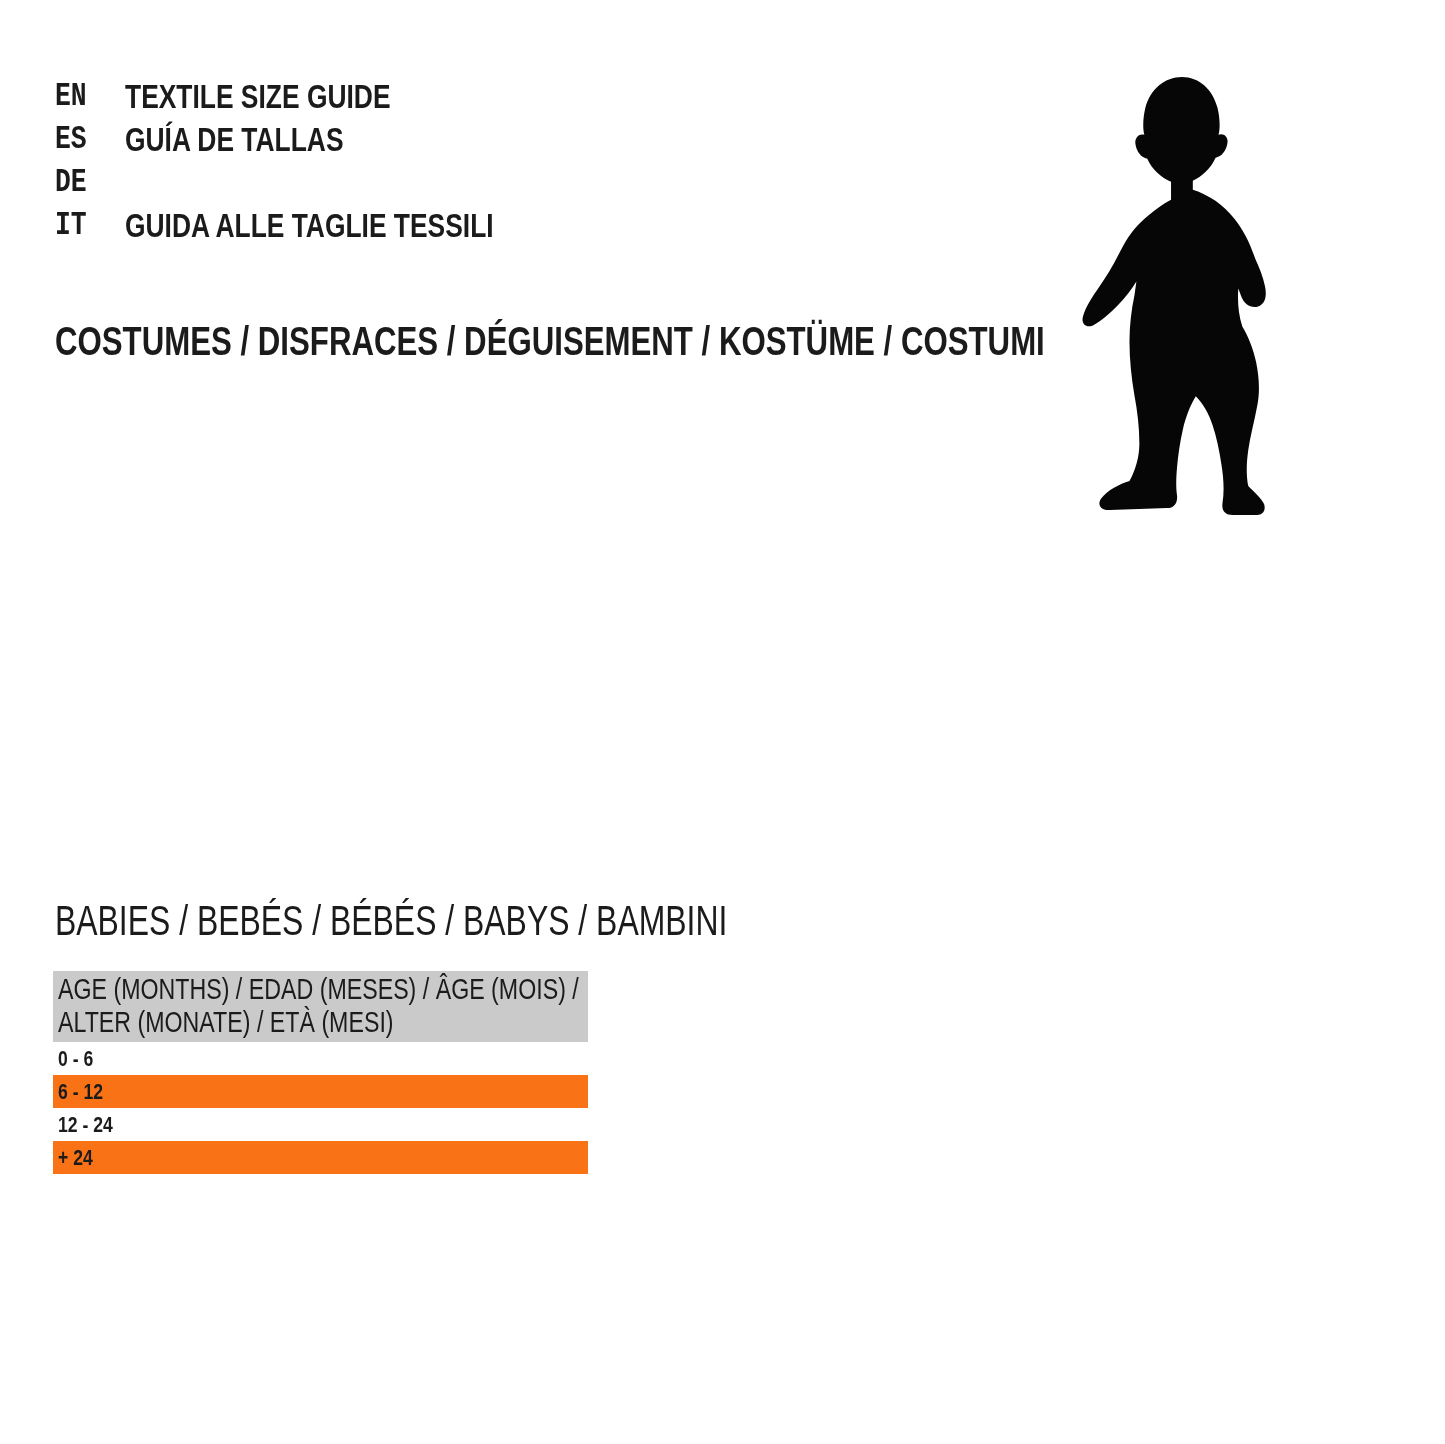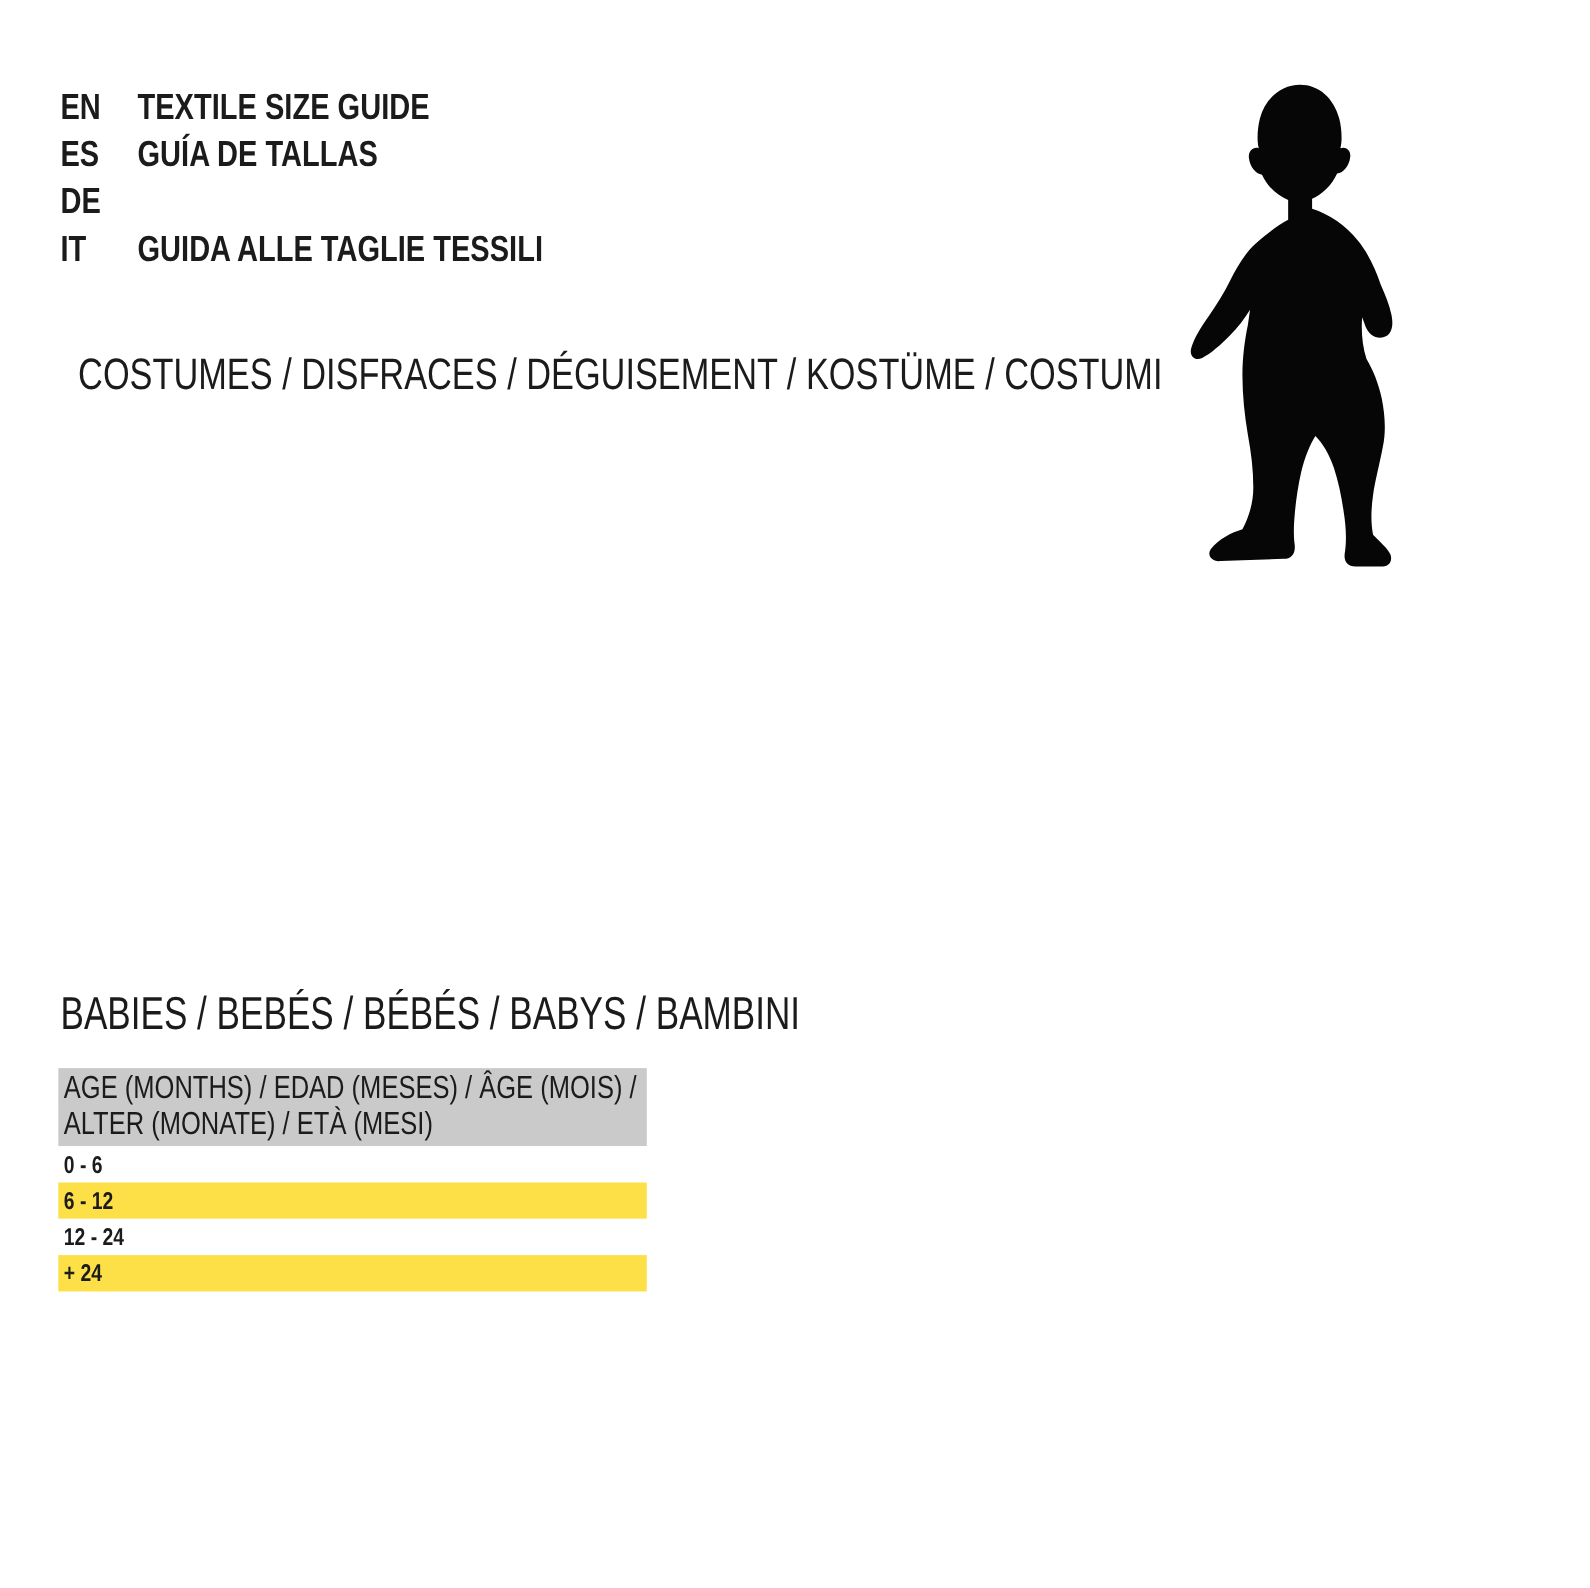--- a/index.html
+++ b/index.html
@@ -34,31 +34,31 @@
     display: flex;
     height: 43px;
     align-items: center;
     font-size: 33px;
     font-weight: 700;
     letter-spacing: 0px;
   }
   .lang-code {
     flex: 0 0 70px;
     width: 70px;
+    font-family: Liberation Mono, monospace;
   }
   .lang-title { flex: 1 1 auto; }
 
   
   .category-line {
     left: 55px;
     top: 320px;
     font-size: 40px;
-    font-weight: 400;
+    font-weight: 700;
     line-height: 42px;
-    margin-left: 16px;
   }
 
   
   .figure-box {
     left: 1080px;
     top: 75px;
     width: 190px;
     height: 441px;
   }
   .figure-box svg { display: block; width: 100%; height: 100%; }
@@ -86,21 +86,21 @@
   }
   .table-header .hline { display: block; height: 33px; }
   .table-row {
     height: 33px;
     line-height: 33px;
     font-size: 22px;
     font-weight: 700;
     padding-left: 5px;
     background: #ffffff;
   }
-  .table-row.alt { background: #fde047; }
+  .table-row.alt { background: #f97316; }
 </style>
 </head>
 <body>
 
 <div class="abs lang-block">
   <div class="lang-row">
     <span class="lang-code"><span class="cond">EN</span></span>
     <span class="lang-title"><span class="cond">TEXTILE SIZE GUIDE</span></span>
   </div>
   <div class="lang-row">

